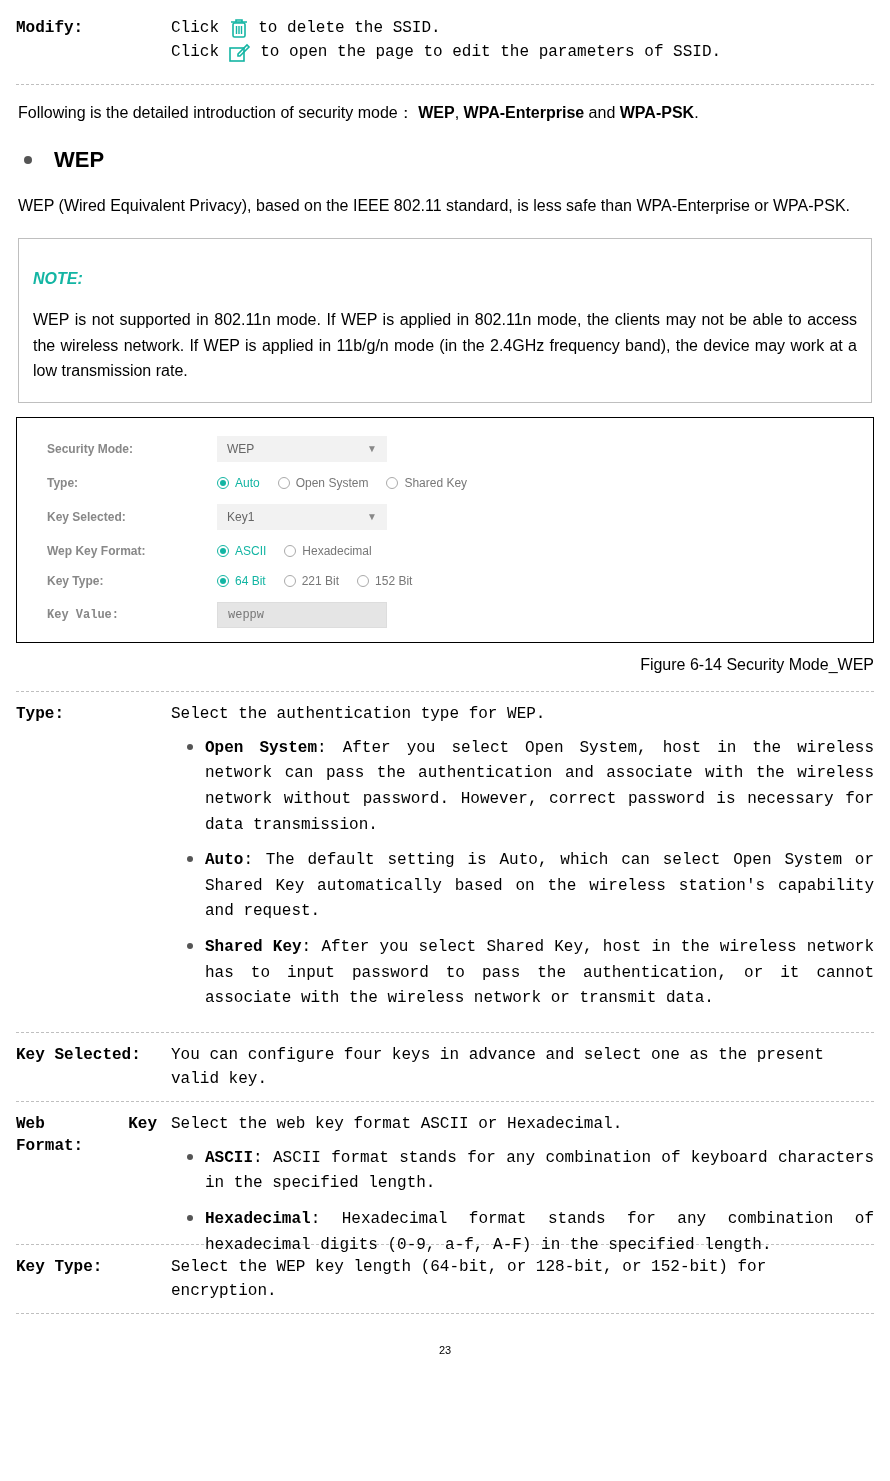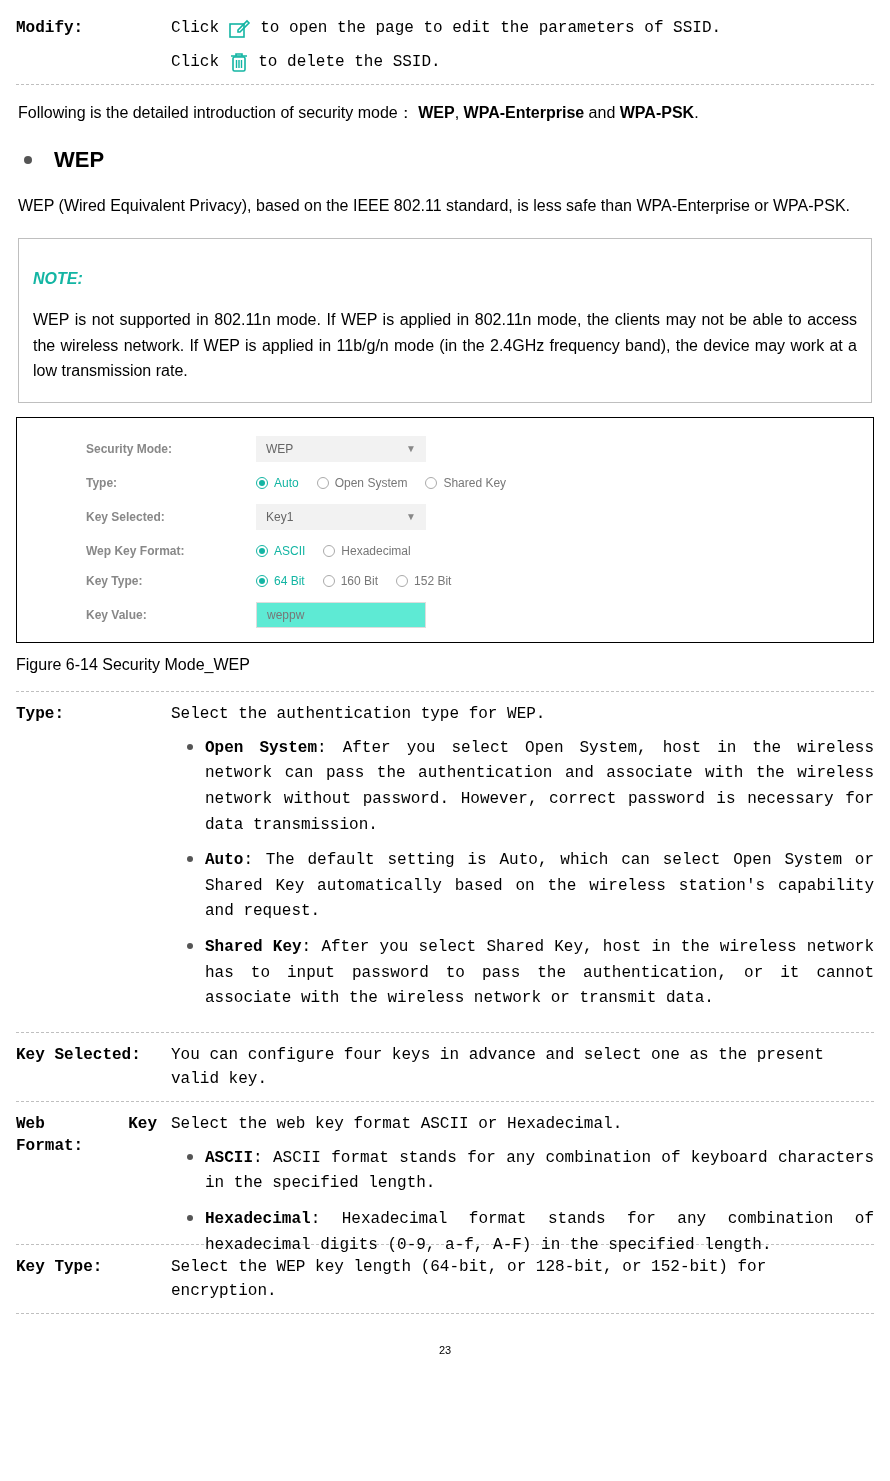--- a/index.html
+++ b/index.html
@@ -78,21 +78,20 @@
   .cfg-row {
     display: flex;
     align-items: center;
     margin-bottom: 12px;
   }
   .cfg-label {
     width: 170px;
     flex: 0 0 170px;
     font-weight: 700;
     color: #888;
-    margin-left: 39px;
   }
   .cfg-control { flex: 1; display: flex; align-items: center; gap: 18px; color: #777;}
   .dropdown {
     width: 170px; height: 26px;
     background: #f2f2f2;
     display: inline-flex; align-items: center; justify-content: space-between;
     padding: 0 10px;
     color: #666;
   }
   .dropdown .caret { font-size: 10px; color: #888;}
@@ -105,27 +104,27 @@
     display: inline-flex; align-items: center; justify-content: center;
   }
   .radio.sel .dot { border-color: #13b5a3;}
   .radio.sel .dot::after {
     content: ""; width: 6px; height: 6px; border-radius: 50%; background: #13b5a3;
   }
   .radio.sel .lbl { color: #13b5a3; }
   .textbox {
     width: 170px; height: 26px;
     border: 1px solid #ddd;
-    background: #5eead4;
+    background: #e5e5e5;
     padding: 0 10px;
     color: #777;
     display: inline-flex; align-items: center;
   }
   .fig-caption {
-    text-align: left;
+    text-align: right;
     margin: 10px 0 14px;
   }
   ul.doc-list {
     list-style: none;
     padding-left: 16px;
   }
   ul.doc-list > li {
     position: relative;
     padding-left: 18px;
     margin: 10px 0;
@@ -146,41 +145,41 @@
     margin-top: 28px;
   }
   .inline-icon svg { vertical-align: middle; }
 </style>
 </head>
 <body>
 
 <div class="row">
   <div class="term">Modify:</div>
   <div class="desc">
-    <div style="margin-bottom:10px;">
-      <span>Click </span>
-      <span class="inline-icon">
-        <svg width="22" height="20" viewBox="0 0 22 20">
-          <rect x="1" y="6" width="14" height="13" fill="none" stroke="#13b5a3" stroke-width="1.6"></rect>
-          <path d="M9 12 L18 3 L20 5 L11 14 L9 14 Z" fill="none" stroke="#13b5a3" stroke-width="1.6"></path>
-        </svg>
-      </span>
-      <span> to open the page to edit the parameters of SSID.</span>
-    </div>
     <div>
       <span>Click </span>
       <span class="inline-icon">
         <svg width="20" height="22" viewBox="0 0 20 22">
           <rect x="4" y="6" width="12" height="14" rx="1.5" fill="none" stroke="#13b5a3" stroke-width="1.6"></rect>
           <path d="M2 5 H18 M7 5 V3 H13 V5" fill="none" stroke="#13b5a3" stroke-width="1.6"></path>
           <path d="M7.5 9 V17 M10 9 V17 M12.5 9 V17" stroke="#13b5a3" stroke-width="1.4"></path>
         </svg>
       </span>
       <span> to delete the SSID.</span>
     </div>
+    <div style="margin-bottom:10px;">
+      <span>Click </span>
+      <span class="inline-icon">
+        <svg width="22" height="20" viewBox="0 0 22 20">
+          <rect x="1" y="6" width="14" height="13" fill="none" stroke="#13b5a3" stroke-width="1.6"></rect>
+          <path d="M9 12 L18 3 L20 5 L11 14 L9 14 Z" fill="none" stroke="#13b5a3" stroke-width="1.6"></path>
+        </svg>
+      </span>
+      <span> to open the page to edit the parameters of SSID.</span>
+    </div>
   </div>
 </div>
 
 <hr class="dashed-divider">
 
 <p style="margin:16px 2px 6px;">
   <span>Following is the detailed introduction of security mode：</span>
   <span class="b">WEP</span><span>, </span><span class="b">WPA-Enterprise</span><span> and </span><span class="b">WPA-PSK</span><span>.</span>
 </p>
 
@@ -247,29 +246,29 @@
   </div>
   <div class="cfg-row">
     <div class="cfg-label">Key Type:</div>
     <div class="cfg-control">
       <span class="radio sel">
           <span class="dot"></span>
           <span class="lbl">64 Bit</span>
         </span>
       <span class="radio">
           <span class="dot"></span>
-          <span class="lbl">160 Bit</span>
+          <span class="lbl">221 Bit</span>
         </span>
       <span class="radio">
           <span class="dot"></span>
           <span class="lbl">152 Bit</span>
         </span>
     </div>
   </div>
-  <div class="cfg-row" style="margin-bottom:0;">
+  <div class="cfg-row" style="margin-bottom:0;font-family:Liberation Mono, monospace;">
     <div class="cfg-label">Key Value:</div>
     <div class="cfg-control">
       <div class="textbox">
         <span>weppw</span>
       </div>
     </div>
   </div>
 </div>
 
 <div class="fig-caption">Figure 6-14 Security Mode_WEP</div>

